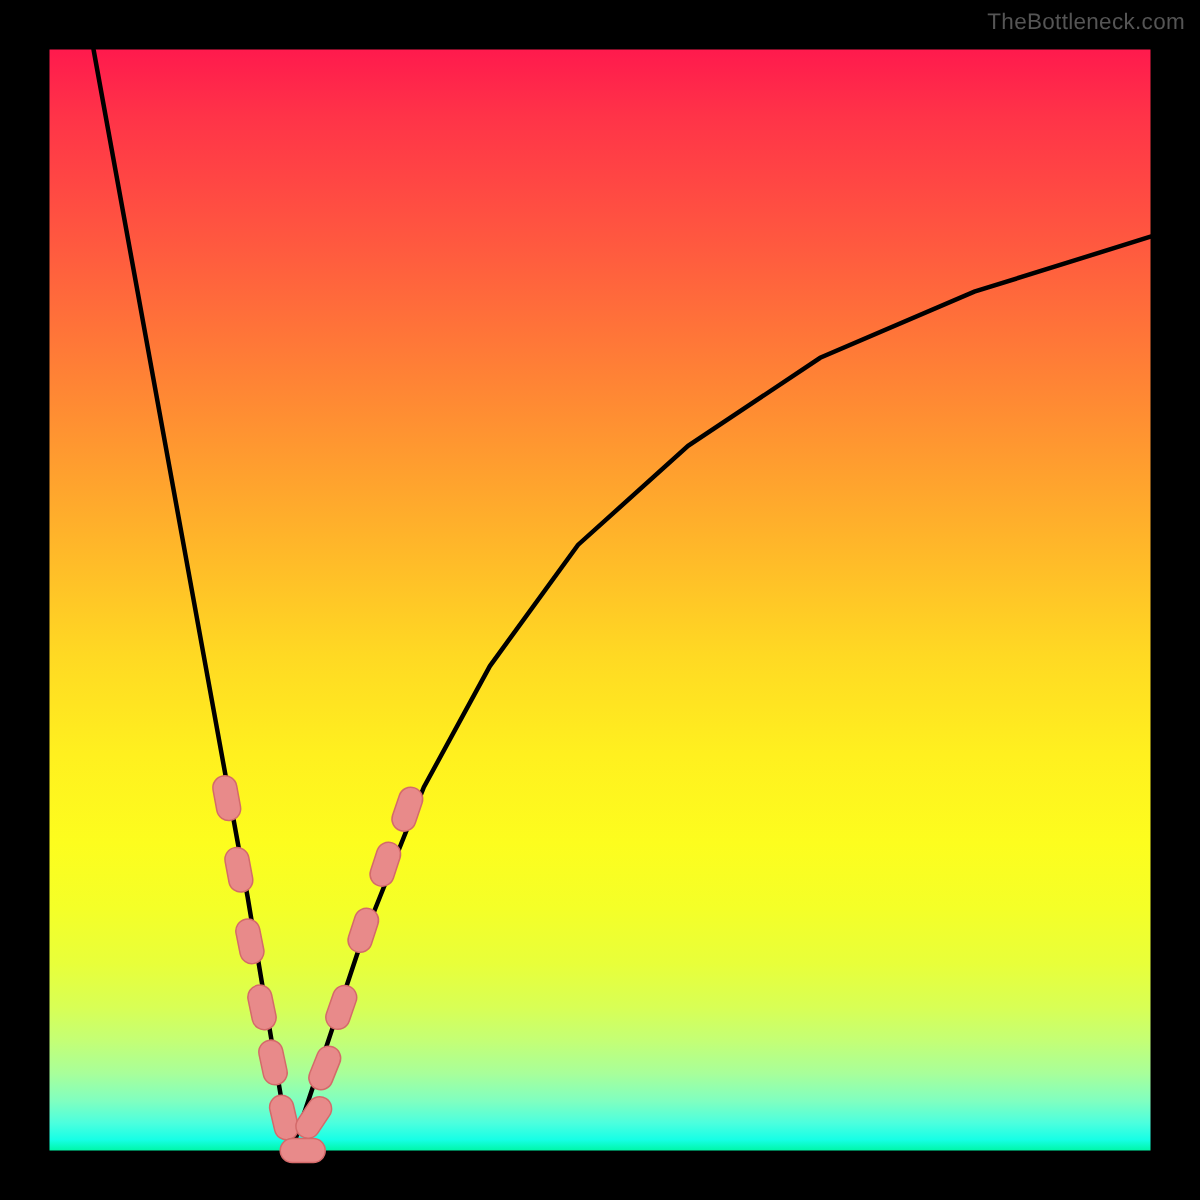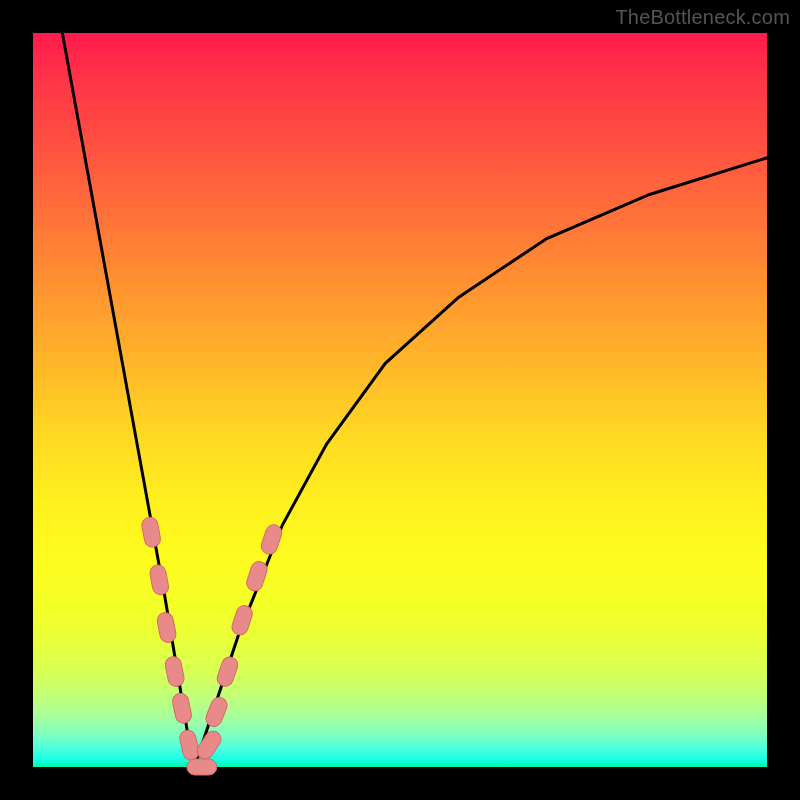--- a/index.html
+++ b/index.html
@@ -44,21 +44,21 @@
       #4cffde 97.5%,
       #17ffe6 99%,
       #00f7a8 100%
     );
   }
   .watermark {
     position: absolute;
     top: 6px;
     right: 10px;
     color: #555;
-    font-size: 20px;
+    font-size: 15px;
     font-weight: 500;
     letter-spacing: 0.2px;
     user-select: none;
   }
   svg.curves {
     position: absolute;
     left: 33px;
     top: 33px;
     width: 734px;
     height: 734px;

